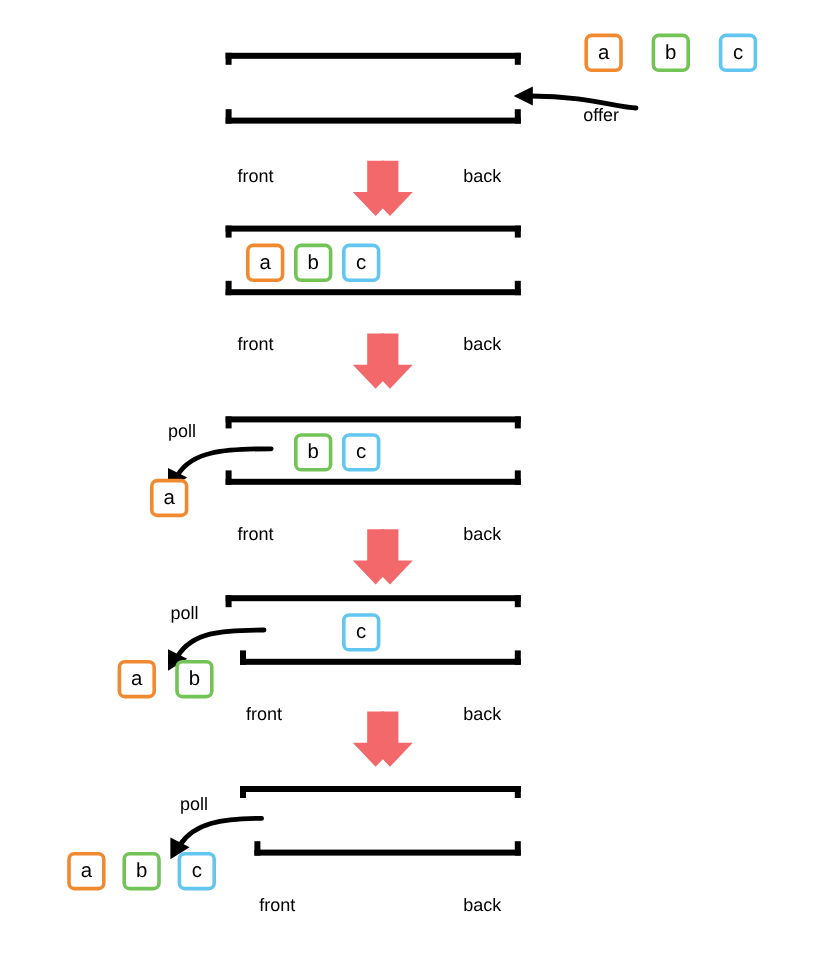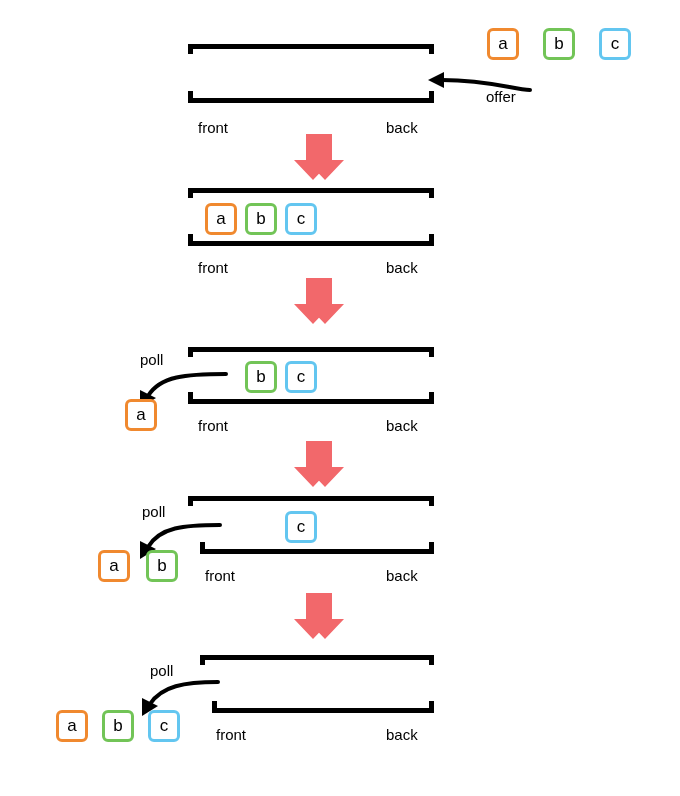--- a/index.html
+++ b/index.html
@@ -22,20 +22,21 @@
   }
   .rail {
     position: absolute;
     background: #000000;
   }
   .label {
     position: absolute;
     font-size: 15px;
     color: #000000;
     white-space: nowrap;
+    margin-top: 20px;
   }
   .item {
     position: absolute;
     width: 32px;
     height: 32px;
     border: 3px solid #f28c3c;
     border-radius: 6px;
     box-sizing: border-box;
     background: #ffffff;
     font-size: 17px;

